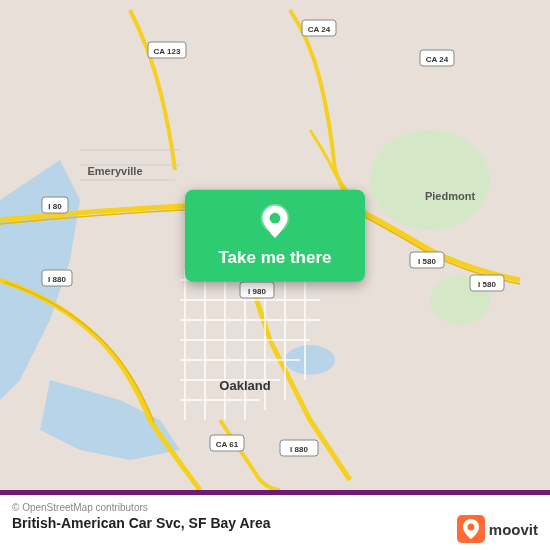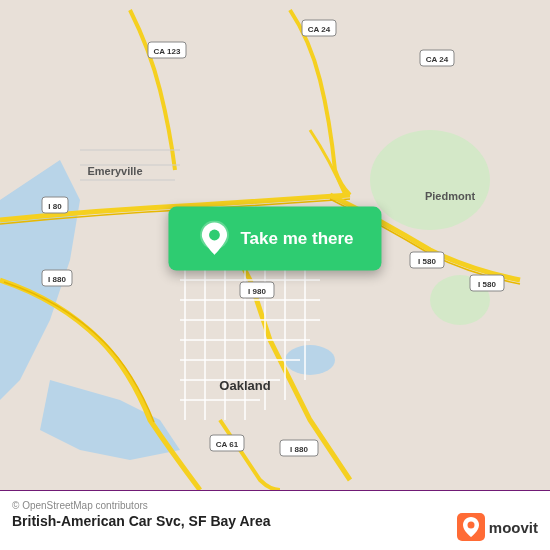--- a/index.html
+++ b/index.html
@@ -31,20 +31,21 @@
       position: absolute;
       top: 50%;
       left: 50%;
       transform: translate(-50%, -60%);
       background-color: #2ecc71;
       border: none;
       border-radius: 8px;
       padding: 14px 28px;
       cursor: pointer;
       display: flex;
+      flex-direction: column;
       align-items: center;
       justify-content: center;
       gap: 8px;
       min-width: 180px;
       box-shadow: 0 4px 12px rgba(0,0,0,0.3);
     }
 
     #cta-button .pin-icon {
       width: 36px;
       height: 36px;
@@ -62,21 +63,21 @@
       position: absolute;
       bottom: 0;
       left: 0;
       width: 550px;
       height: 60px;
       background: #fff;
       display: flex;
       flex-direction: column;
       justify-content: center;
       padding: 0 12px;
-      border-top: 1px solid #701a75;
+      border-top: 5px solid #701a75;
     }
 
     #attribution {
       font-size: 10px;
       color: #888;
       margin-bottom: 2px;
     }
 
     #bottom-content {
       display: flex;

